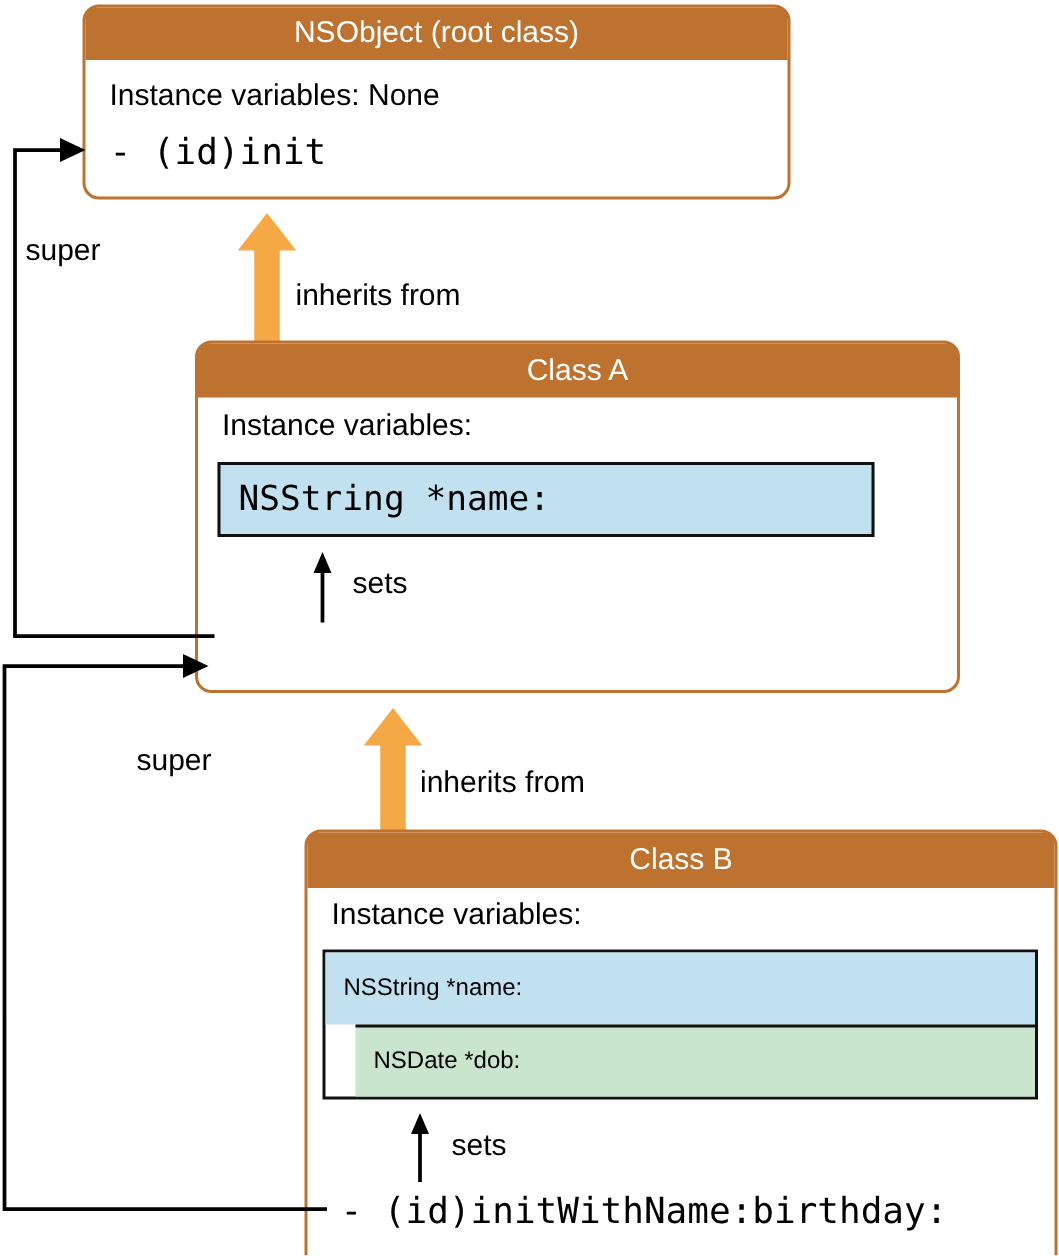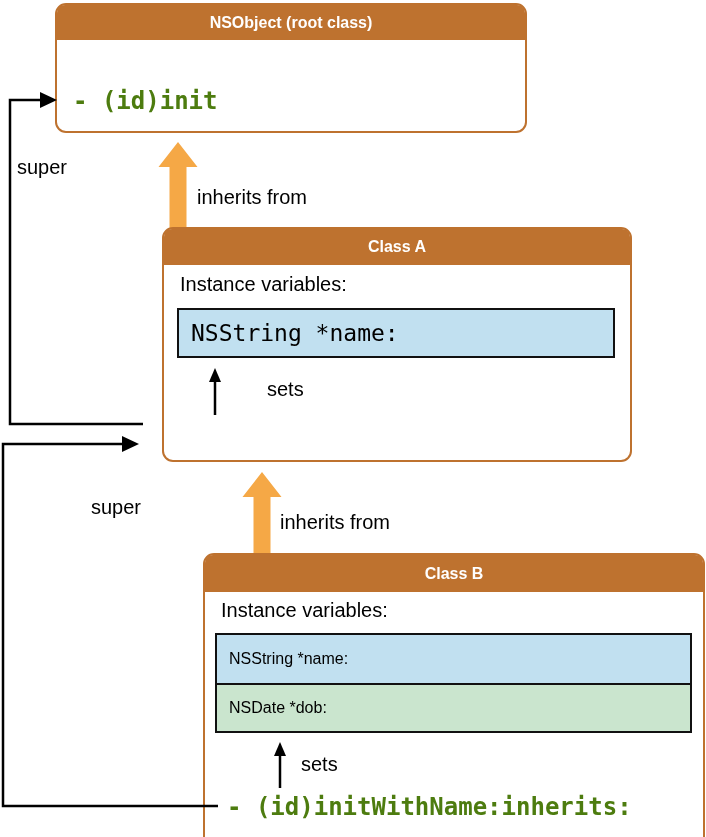--- a/index.html
+++ b/index.html
@@ -27,42 +27,41 @@
     background: #ffffff;
     border: 2px solid var(--header-orange, #BE722F);
     border-radius: 11px;
   }
   .clsbox .hdr {
     position: absolute;
     left: 0; right: 0; top: 0;
     background: var(--header-orange, #BE722F);
     border-radius: 8px 8px 0 0;
     color: #ffffff;
-    font-weight: bold;
-    font-size: 16px;
+    font-weight: normal;
+    font-size: 20px;
     display: flex;
     align-items: center;
     justify-content: center;
   }
   .sans {
     position: absolute;
     font-family: "Liberation Sans", sans-serif;
     font-size: 20px;
     color: #000;
     white-space: nowrap;
     line-height: 1.1;
   }
   .mono {
     position: absolute;
     font-family: "DejaVu Sans Mono", "Liberation Mono", monospace;
     font-size: 24px;
-    color: #4d7c0f;
+    color: #000000;
     white-space: nowrap;
     line-height: 1;
-    font-weight: bold;
   }
   .field {
     position: absolute;
     border: 2px solid var(--field-border, #111111);
     display: flex;
     align-items: center;
     padding-left: 12px;
   }
   .field .ftext {
     font-family: "DejaVu Sans Mono", "Liberation Mono", monospace;
@@ -75,42 +74,44 @@
     border: 2px solid var(--field-border, #111111);
   }
   .fieldstack .frow {
     height: 48px;
     display: flex;
     align-items: center;
     padding-left: 12px;
   }
   .fieldstack .frow + .frow {
     border-top: 2px solid var(--field-border, #111111);
+    margin-left: 20px;
   }
 
   
   #box-nsobject { left: 55px;  top: 3px;   width: 472px; height: 130px; }
   #box-nsobject .hdr { height: 35px; }
-  #box-class-a  { left: 130px; top: 227px; width: 470px; height: 235px; margin-left: 32px; }
+  #box-class-a  { left: 130px; top: 227px; width: 510px; height: 235px; }
   #box-class-a .hdr { height: 36px; }
   #box-class-b  { left: 203px; top: 553px; width: 502px; height: 336px; }
   #box-class-b .hdr { height: 37px; }
 </style>
 </head>
 <body>
 
 <div id="stage">
 
   <svg id="orange-layer" class="layer" viewBox="0 0 706 837">
     <polygon points="178,142 197.5,167 186.5,167 186.5,229 169.5,229 169.5,167 158.5,167" fill="var(--arrow-orange, #F5A846)"></polygon>
     <polygon points="262,472 281.5,497 270.5,497 270.5,555 253.5,555 253.5,497 242.5,497" fill="var(--arrow-orange, #F5A846)"></polygon>
   </svg>
 
   <div class="clsbox" id="box-nsobject">
     <div class="hdr">NSObject (root class)</div>
+    <div class="sans" style="left:16px; top:48px;">Instance variables: None</div>
     <div class="mono" style="left:16px; top:84px;">- (id)init</div>
   </div>
 
   <div class="clsbox" id="box-class-a">
     <div class="hdr">Class A</div>
     <div class="sans" style="left:16px; top:44px;">Instance variables:</div>
     <div class="field" style="left:13px; top:79px; width:438px; height:50px; background:var(--field-blue, #C1E0F0);">
       <span class="ftext">NSString *name:</span>
     </div>
     <div class="sans" style="left:103px; top:149px;">sets</div>
@@ -121,21 +122,21 @@
     <div class="sans" style="left:16px; top:44px;">Instance variables:</div>
     <div class="fieldstack" style="left:10px; top:78px; width:477px;">
       <div class="frow" style="background:var(--field-blue, #C1E0F0);">
         <span class="ftext">NSString *name:</span>
       </div>
       <div class="frow" style="background:var(--field-green, #CAE5CE);">
         <span class="ftext">NSDate *dob:</span>
       </div>
     </div>
     <div class="sans" style="left:96px; top:198px;">sets</div>
-    <div class="mono" style="left:22px; top:240px;">- (id)initWithName:inherits:</div>
+    <div class="mono" style="left:22px; top:240px;">- (id)initWithName:birthday:</div>
   </div>
 
   <svg id="black-layer" class="layer" viewBox="0 0 706 837">
 
     <g>
       <polyline points="143,424 10,424 10,100 42,100" fill="none" stroke="var(--line-black, #000)" stroke-width="2.5"></polyline>
       <polygon points="57,100 40,92 40,108" fill="var(--line-black, #000)"></polygon>
     </g>
 
     <g>

